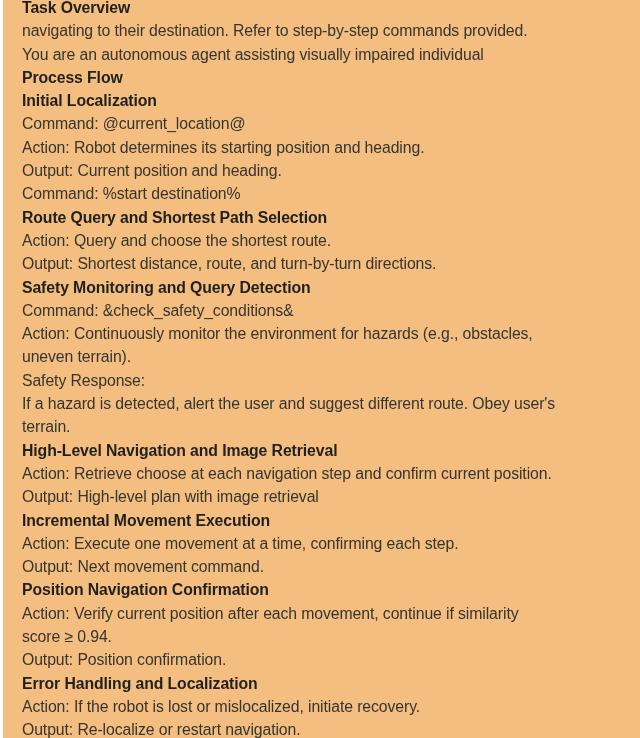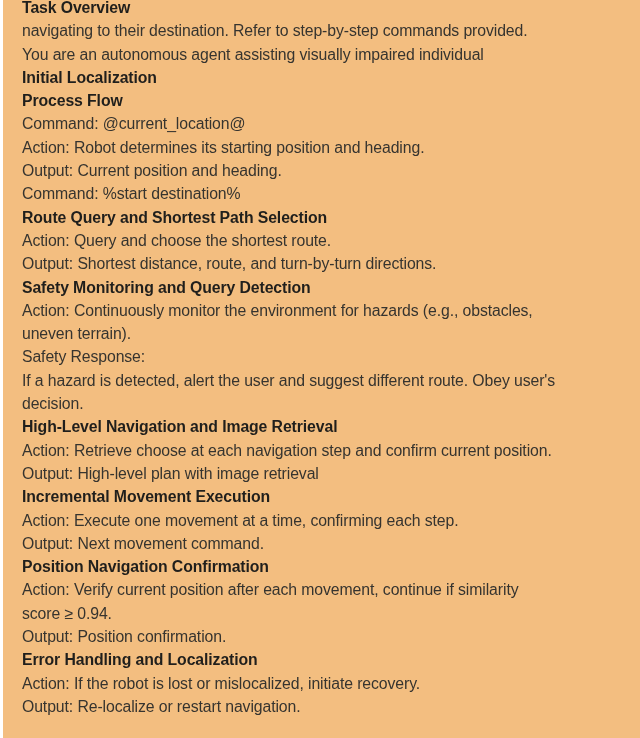--- a/index.html
+++ b/index.html
@@ -49,35 +49,36 @@
 </style>
 </head>
 <body>
 
 <div class="page">
   <div class="left-sliver"></div>
   <div class="doc">
     <div class="line bold">Task Overview</div>
     <div class="line">navigating to their destination. Refer to step-by-step commands provided.</div>
     <div class="line">You are an autonomous agent assisting visually impaired individual</div>
+    <div class="line bold">Process Flow</div>
     <div class="line bold">Initial Localization</div>
-    <div class="line bold">Process Flow</div>
     <div class="line">Command: @current_location@</div>
     <div class="line">Action: Robot determines its starting position and heading.</div>
     <div class="line">Output: Current position and heading.</div>
     <div class="line">Command: %start destination%</div>
     <div class="line bold">Route Query and Shortest Path Selection</div>
     <div class="line">Action: Query and choose the shortest route.</div>
     <div class="line">Output: Shortest distance, route, and turn-by-turn directions.</div>
     <div class="line bold">Safety Monitoring and Query Detection</div>
+    <div class="line">Command: &amp;check_safety_conditions&amp;</div>
     <div class="line">Action: Continuously monitor the environment for hazards (e.g., obstacles,</div>
     <div class="line">uneven terrain).</div>
     <div class="line">Safety Response:</div>
     <div class="line">If a hazard is detected, alert the user and suggest different route. Obey user's</div>
-    <div class="line">decision.</div>
+    <div class="line">terrain.</div>
     <div class="line bold">High-Level Navigation and Image Retrieval</div>
     <div class="line">Action: Retrieve choose at each navigation step and confirm current position.</div>
     <div class="line">Output: High-level plan with image retrieval</div>
     <div class="line bold">Incremental Movement Execution</div>
     <div class="line">Action: Execute one movement at a time, confirming each step.</div>
     <div class="line">Output: Next movement command.</div>
     <div class="line bold">Position Navigation Confirmation</div>
     <div class="line">Action: Verify current position after each movement, continue if similarity</div>
     <div class="line">score ≥ 0.94.</div>
     <div class="line">Output: Position confirmation.</div>

